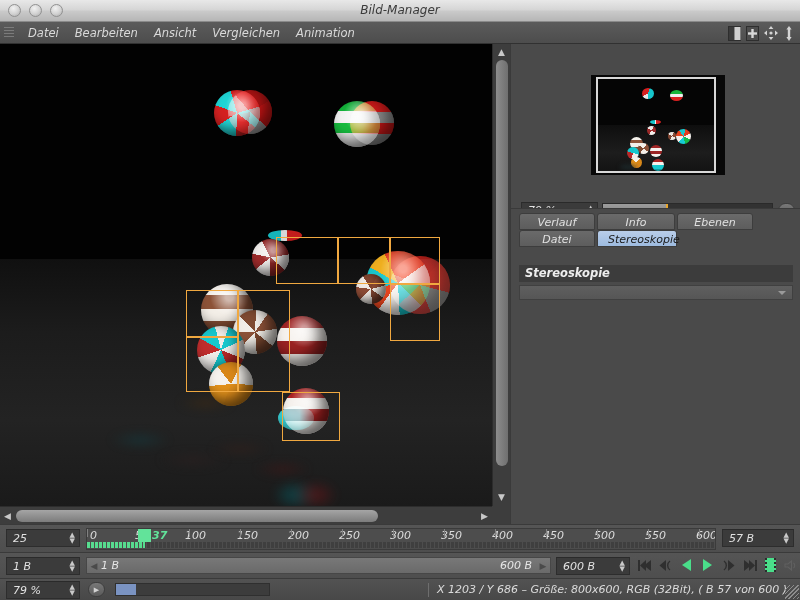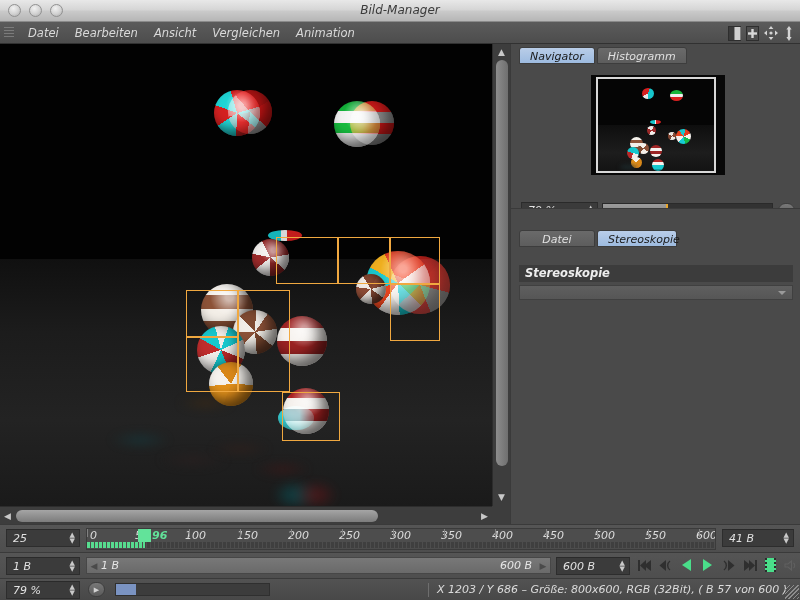--- a/index.html
+++ b/index.html
@@ -470,24 +470,20 @@
     <div class="hscroll">
       <div class="sb-arrow" style="left:4px;top:5px;">◀</div>
       <div class="sb-thumb-h"></div>
       <div class="sb-arrow" style="right:4px;top:5px;">▶</div>
     </div>
     <div class="corner-box"></div>
   </div>
 
   <div class="rightpanel">
 
-    <div class="tabrow" style="left:8px;top:3px;">
-      <div class="tab active">Navigator</div>
-      <div class="tab">Histogramm</div>
-    </div>
 
     <div class="navbody">
       <div class="navthumbbg"></div>
       <div class="navthumb">
         <div class="navfloor"></div>
         <div class="nball" style="left:44px;top:9px;width:12px;height:11px;background:conic-gradient(from 20deg,#16c6cc 0 45%,#e8e8e8 45% 62%,#d52020 62% 100%);"></div>
         <div class="nball" style="left:72px;top:11px;width:13px;height:11px;background:linear-gradient(to bottom,#18b53c 0 35%,#efefef 35% 62%,#d82020 62% 100%);"></div>
         <div class="nball" style="left:52px;top:41px;width:11px;height:4px;background:linear-gradient(to right,#17c7cd 0 42%,#f0f0f0 42% 58%,#d62020 58% 100%);"></div>
         <div class="nball" style="left:49px;top:47px;width:9px;height:9px;background:conic-gradient(from 30deg,#9d2a2a 0 25%,#f2eeea 25% 50%,#9a2828 50% 75%,#f1edea 75% 100%);"></div>
         <div class="nball" style="left:78px;top:50px;width:15px;height:15px;background:conic-gradient(from 15deg,#e53b1e 0 14%,#f5f1ed 14% 28%,#19b84a 28% 42%,#15cdd4 42% 58%,#f4f0ec 58% 72%,#e8451f 72% 86%,#1cc7cc 86% 100%);"></div>
@@ -512,20 +508,25 @@
           <div class="mark" style="left:37%;"></div>
           <div class="tick" style="left:86px;"></div>
         </div>
         <div class="roundbtn" style="margin-left:5px;">
           <span>▶</span>
         </div>
       </div>
     </div>
 
     <div class="lowerpanel">
+      <div class="tabrow" style="left:8px;top:4px;">
+        <div class="tab" style="width:76px;">Verlauf</div>
+        <div class="tab" style="width:78px;">Info</div>
+        <div class="tab" style="width:76px;">Ebenen</div>
+      </div>
       <div class="tabrow" style="left:8px;top:21px;">
         <div class="tab" style="width:76px;">Datei</div>
         <div class="tab active" style="width:80px;">Stereoskopie</div>
       </div>
 
       <div class="sectionhdr">Stereoskopie</div>
       <div class="combobox">
         <span style="padding-left:6px;font-size:11px;color:#e0e0e0;"></span>
         <span class="arrow"></span>
       </div>
@@ -561,29 +562,29 @@
       <div class="rtick" style="left:255px;height:8px;"></div>
       <div class="rtick" style="left:306px;height:8px;"></div>
       <div class="rtick" style="left:357px;height:8px;"></div>
       <div class="rtick" style="left:408px;height:8px;"></div>
       <div class="rtick" style="left:459px;height:8px;"></div>
       <div class="rtick" style="left:510px;height:8px;"></div>
       <div class="rtick" style="left:561px;height:8px;"></div>
       <div class="rtick" style="left:612px;height:8px;"></div>
 
       <div class="playhead" style="left:51px;"></div>
-      <div class="rlabel" style="left:65px;color:#62e39a;font-weight:bold;">96</div>
+      <div class="rlabel" style="left:65px;color:#62e39a;font-weight:bold;">37</div>
 
       <div class="progtrack"></div>
       <div class="progfill" style="width:58px;"></div>
       <div class="proghatch" style="width:628px;"></div>
     </div>
 
     <div class="numfield" style="position:absolute;left:722px;top:4px;width:72px;height:18px;">
-      <span class="val">41 B</span>
+      <span class="val">57 B</span>
       <span class="spin">▲<br>▼</span>
     </div>
   </div>
 
   <div class="bottombar" id="bar2">
     <div class="numfield" style="position:absolute;left:6px;top:4px;width:74px;height:18px;">
       <span class="val">1 B</span>
       <span class="spin">▲<br>▼</span>
     </div>
 

